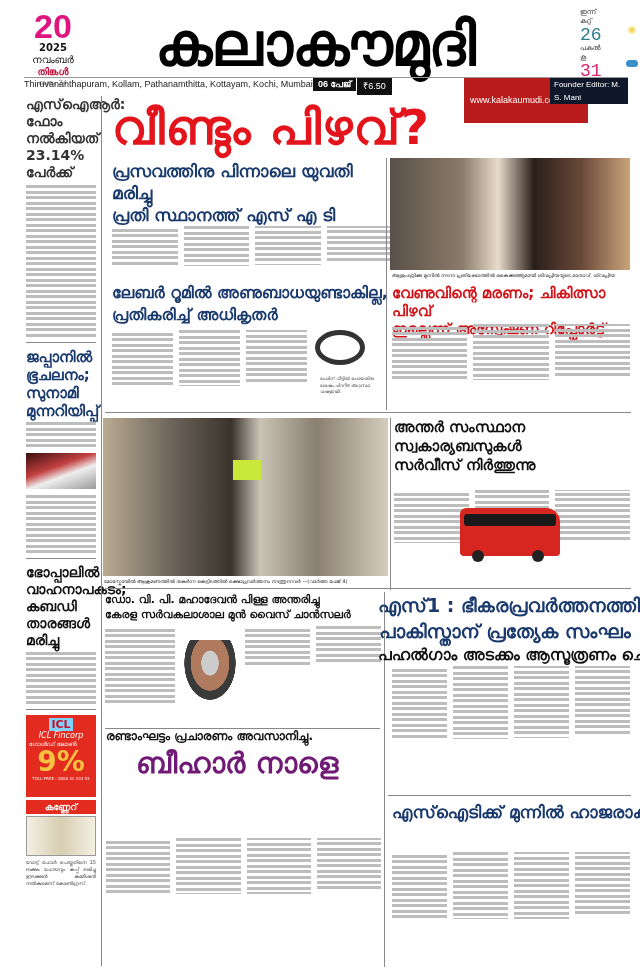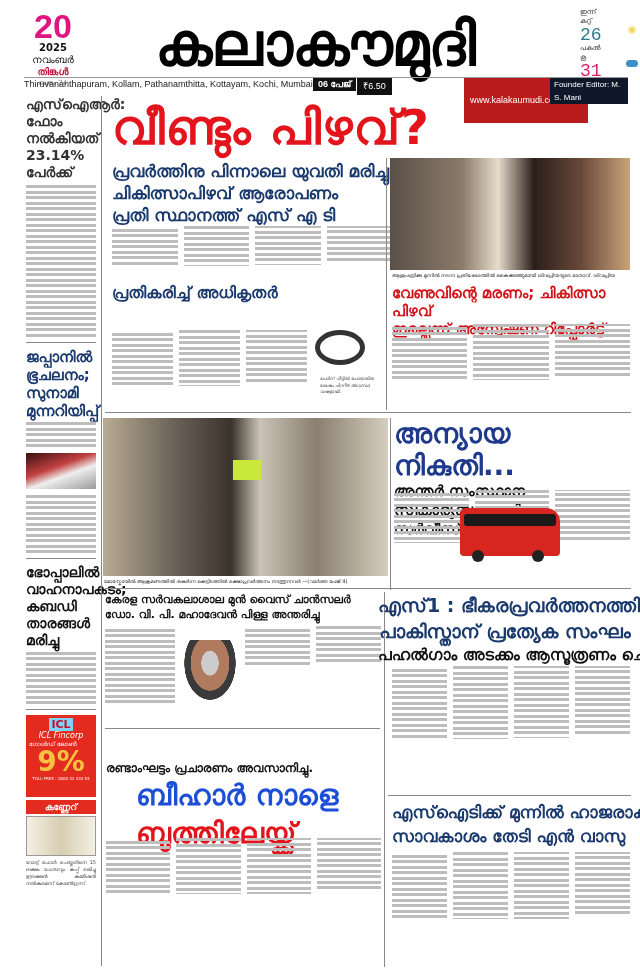--- a/index.html
+++ b/index.html
@@ -150,22 +150,21 @@
     <div style="font-size:4px">TOLL-FREE : 1800 31 333 53</div>
   </div>
   <div class="ad" style="margin-top:3px;font-size:9px;font-weight:bold;height:14px;line-height:14px">കണ്ണേറ്</div>
   <div style="height:40px;border:1px solid #999;margin-top:2px;background:linear-gradient(90deg,#f3efe2,#d7cdb2,#f3efe2)"></div>
   <div class="txt" style="font-size:5px;line-height:7px;margin-top:3px">വോട്ട് പോൾ ചെയ്തതിനെ 15 ലക്ഷം പോയവും കപ്പ് ലഭിച്ചു ഇലക്ഷൻ കമ്മീഷൻ നൽകുമെന്ന് കോൺഗ്രസ്.</div>
 </div>
 <div class="vline" style="left:101px;top:96px;height:870px"></div>
 
 <div class="abs headline-big">വീണ്ടും പിഴവ്?</div>
 <div class="abs" style="left:112px;top:160px;width:285px">
-  <div class="subhead">പ്രവർത്തിനു പിന്നാലെ യുവതി മരിച്ചു</div>
-  <div class="subhead">ചികിത്സാപിഴവ് ആരോപണം</div>
+  <div class="subhead">പ്രസവത്തിനു പിന്നാലെ യുവതി മരിച്ചു</div>
   <div class="subhead">പ്രതി സ്ഥാനത്ത് എസ് എ ടി</div>
 </div>
 <div class="abs bars" style="left:112px;top:226px;width:280px;columns:4;column-gap:6px">
   <div></div>
     <div></div>
     <div></div>
     <div></div>
     <div></div>
     <div></div>
     <div></div>
@@ -225,20 +224,21 @@
     <div></div>
     <div></div>
     <div></div>
     <div></div>
     <div></div>
     <div></div>
 </div>
 <div class="vline" style="left:386px;top:158px;height:252px"></div>
 
 <div class="abs" style="left:112px;top:282px;width:280px">
+  <div class="subhead" style="font-size:16px;color:#1a3a6e">ലേബർ റൂമിൽ അണുബാധയുണ്ടാകില്ല,</div>
   <div class="subhead" style="font-size:16px;color:#1a3a6e">പ്രതികരിച്ച് അധികൃതർ</div>
 </div>
 <div class="abs bars" style="left:112px;top:330px;width:195px;columns:3;column-gap:6px">
   <div></div>
     <div></div>
     <div></div>
     <div></div>
     <div></div>
     <div></div>
     <div></div>
@@ -270,21 +270,20 @@
 <div class="abs cap" style="left:320px;top:376px;width:62px;font-size:4.5px;line-height:6.5px;color:#444">പേരിന് വീട്ടിൽ പോയതിനു ശേഷം പിന്നീട് അവസ്ഥ വഷളായി.</div>
 
 <div class="hline" style="left:105px;top:412px;width:526px"></div>
 
 <div class="abs photo" style="left:103px;top:418px;width:285px;height:158px;background:linear-gradient(90deg,#b9ab93,#6a6258 25%,#3a332c 45%,#c9c3b6 55%,#8a7f70 75%,#d5cdbd)">
   <div style="position:absolute;left:130px;top:42px;width:28px;height:20px;background:#c9e83a"></div>
 </div>
 <div class="abs cap" style="left:104px;top:578px;width:284px">മോസ്കോയിൽ ആക്രമണത്തിൽ തകർന്ന കെട്ടിടത്തിൽ രക്ഷാപ്രവർത്തനം നടത്തുന്നവർ —(വാർത്ത പേജ് 4)</div>
 
 <div class="abs" style="left:394px;top:418px;width:240px">
-  <div class="blueh">അന്യായ നികുതി...</div>
   <div class="blackh">അന്തർ സംസ്ഥാന സ്വകാര്യബസുകൾ</div>
   <div class="blackh">സർവീസ് നിർത്തുന്നു</div>
 </div>
 <div class="abs bars" style="left:394px;top:490px;width:236px;columns:3;column-gap:6px">
   <div></div>
     <div></div>
     <div></div>
     <div></div>
     <div></div>
     <div></div>
@@ -314,22 +313,22 @@
 <div class="abs" style="left:460px;top:508px;width:100px;height:48px;background:#d7251f;border-radius:6px 14px 4px 4px">
   <div style="position:absolute;left:4px;top:6px;width:92px;height:12px;background:#1a1a1a;border-radius:3px"></div>
   <div style="position:absolute;left:12px;bottom:-6px;width:12px;height:12px;border-radius:50%;background:#222"></div>
   <div style="position:absolute;left:72px;bottom:-6px;width:12px;height:12px;border-radius:50%;background:#222"></div>
 </div>
 <div class="vline" style="left:390px;top:418px;height:172px"></div>
 
 <div class="hline" style="left:105px;top:588px;width:526px"></div>
 
 <div class="abs" style="left:105px;top:592px;width:275px">
+  <div style="font-size:11px;font-weight:bold;line-height:15px">ഡോ. വി. പി. മഹാദേവൻ പിള്ള അന്തരിച്ചു</div>
   <div style="font-size:11px;font-weight:bold;line-height:15px">കേരള സർവകലാശാല മുൻ വൈസ് ചാൻസലർ</div>
-  <div style="font-size:11px;font-weight:bold;line-height:15px">ഡോ. വി. പി. മഹാദേവൻ പിള്ള അന്തരിച്ചു</div>
 </div>
 <div class="abs bars" style="left:105px;top:626px;width:70px">
     <div></div>
     <div></div>
     <div></div>
     <div></div>
     <div></div>
     <div></div>
     <div></div>
     <div></div>
@@ -353,24 +352,23 @@
     <div></div>
     <div></div>
     <div></div>
     <div></div>
     <div></div>
     <div></div>
   </div>
 
 <div class="hline" style="left:105px;top:728px;width:275px"></div>
 
-<div class="abs" style="left:106px;top:760px;width:275px">
+<div class="abs" style="left:106px;top:728px;width:275px">
   <div style="font-size:12px;font-weight:bold;line-height:16px">രണ്ടാംഘട്ടം പ്രചാരണം അവസാനിച്ചു.</div>
-  <div style="font-size:29px;font-weight:900;color:#1d4ed8;line-height:38px;padding-left:30px">ബീഹാർ നാളെ</div>
-  <div style="font-size:29px;font-weight:900;color:#e3141c;line-height:38px;padding-left:30px">ബൂത്തിലേയ്ക്ക്</div>
+  <div style="font-size:29px;font-weight:900;color:#701a75;line-height:38px;padding-left:30px">ബീഹാർ നാളെ</div>
 </div>
 <div class="abs bars" style="left:106px;top:838px;width:275px;columns:4;column-gap:6px">
   <div></div>
     <div></div>
     <div></div>
     <div></div>
     <div></div>
     <div></div>
     <div></div>
     <div></div>
@@ -466,21 +464,20 @@
     <div></div>
     <div></div>
     <div></div>
     <div></div>
 </div>
 
 <div class="hline" style="left:388px;top:795px;width:243px"></div>
 
 <div class="abs" style="left:392px;top:800px;width:240px">
   <div style="font-size:17px;font-weight:bold;color:#1a3a6e;line-height:24px;white-space:nowrap">എസ്ഐടിക്ക് മുന്നിൽ ഹാജരാകാൻ</div>
-  <div style="font-size:17px;font-weight:bold;color:#1a3a6e;line-height:24px;white-space:nowrap">സാവകാശം തേടി എൻ വാസു</div>
 </div>
 <div class="abs bars" style="left:392px;top:852px;width:238px;columns:4;column-gap:6px">
   <div></div>
     <div></div>
     <div></div>
     <div></div>
     <div></div>
     <div></div>
     <div></div>
     <div></div>

